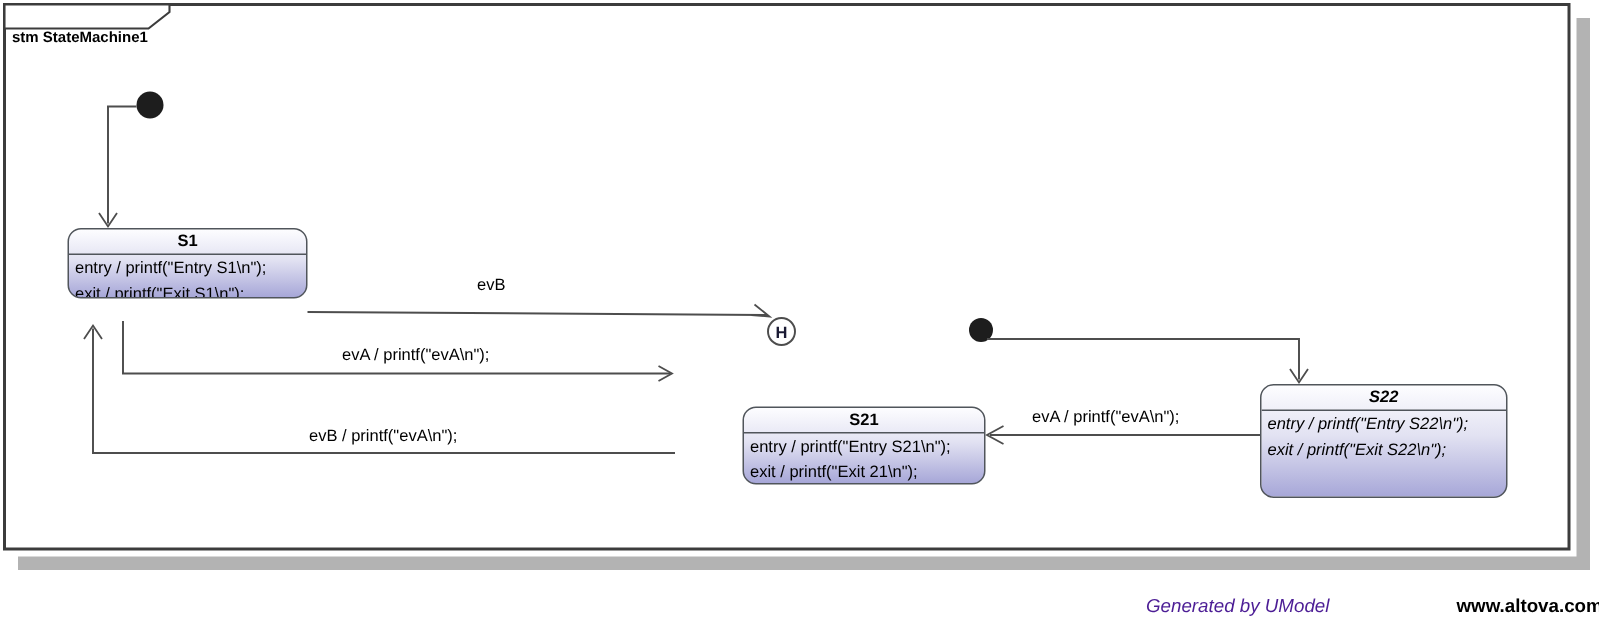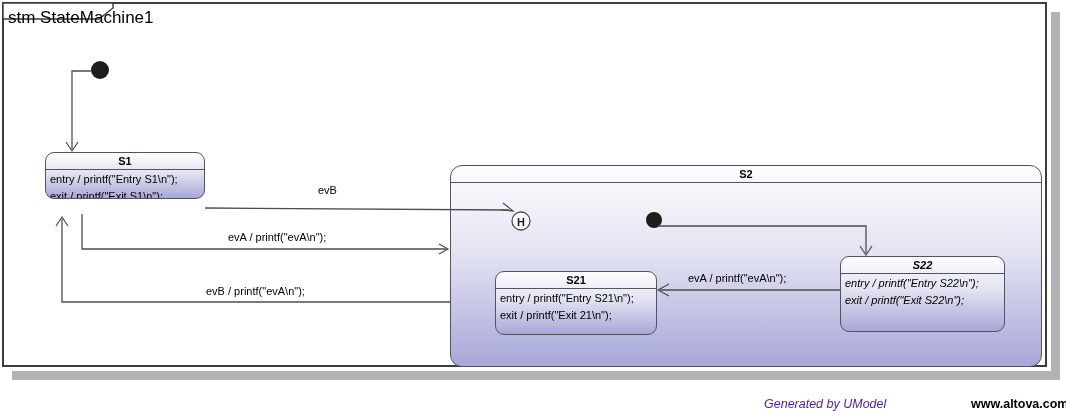--- a/index.html
+++ b/index.html
@@ -9,21 +9,21 @@
     overflow:hidden;
   }
   
   .frame{
     position:absolute;left:2px;top:2px;width:1045px;height:365px;
     border:2px solid #3c3c3c;background:#ffffff;box-sizing:border-box;
   }
   .shadow-right{position:absolute;left:1051px;top:12px;width:9px;height:368px;background:#b3b3b3;}
   .shadow-bottom{position:absolute;left:12px;top:371px;width:1048px;height:9px;background:#b3b3b3;}
   .frame-tab-text{
-    position:absolute;left:8px;top:8px;font-size:17px;font-weight:normal;color:#000;white-space:nowrap;
+    position:absolute;left:8px;top:20px;font-size:10px;font-weight:bold;color:#000;white-space:nowrap;
   }
   
   .state{
     position:absolute;box-sizing:border-box;
     border:1.4px solid #50555b;border-radius:9px;
     background:linear-gradient(to bottom,#fdfdff 0%,#e2e2f2 45%,#a7a7d8 100%);
     overflow:hidden;
   }
   .state .title{
     font-size:11px;font-weight:bold;color:#000;text-align:center;
@@ -44,33 +44,30 @@
 </style>
 </head>
 <body>
 
 <div id="canvas">
 
   <div class="frame"></div>
   <div class="shadow-right"></div>
   <div class="shadow-bottom"></div>
 
-  <div class="state composite" style="left:450px;top:165px;width:592px;height:202px;">
-    <div class="title">S2</div>
-  </div>
 
   <div class="state" style="left:45px;top:152px;width:160px;height:47px;">
     <div class="title">S1</div>
     <div class="body">
       <div class="action">entry / printf("Entry S1\n");</div>
       <div class="action">exit / printf("Exit S1\n");</div>
     </div>
   </div>
 
-  <div class="state" style="left:495px;top:271px;width:162px;height:64px;">
+  <div class="state" style="left:495px;top:271px;width:162px;height:52px;">
     <div class="title">S21</div>
     <div class="body">
       <div class="action">entry / printf("Entry S21\n");</div>
       <div class="action">exit / printf("Exit 21\n");</div>
     </div>
   </div>
 
   <div class="state" style="left:840px;top:256px;width:165px;height:76px;font-style:italic;">
     <div class="title">S22</div>
     <div class="body">

